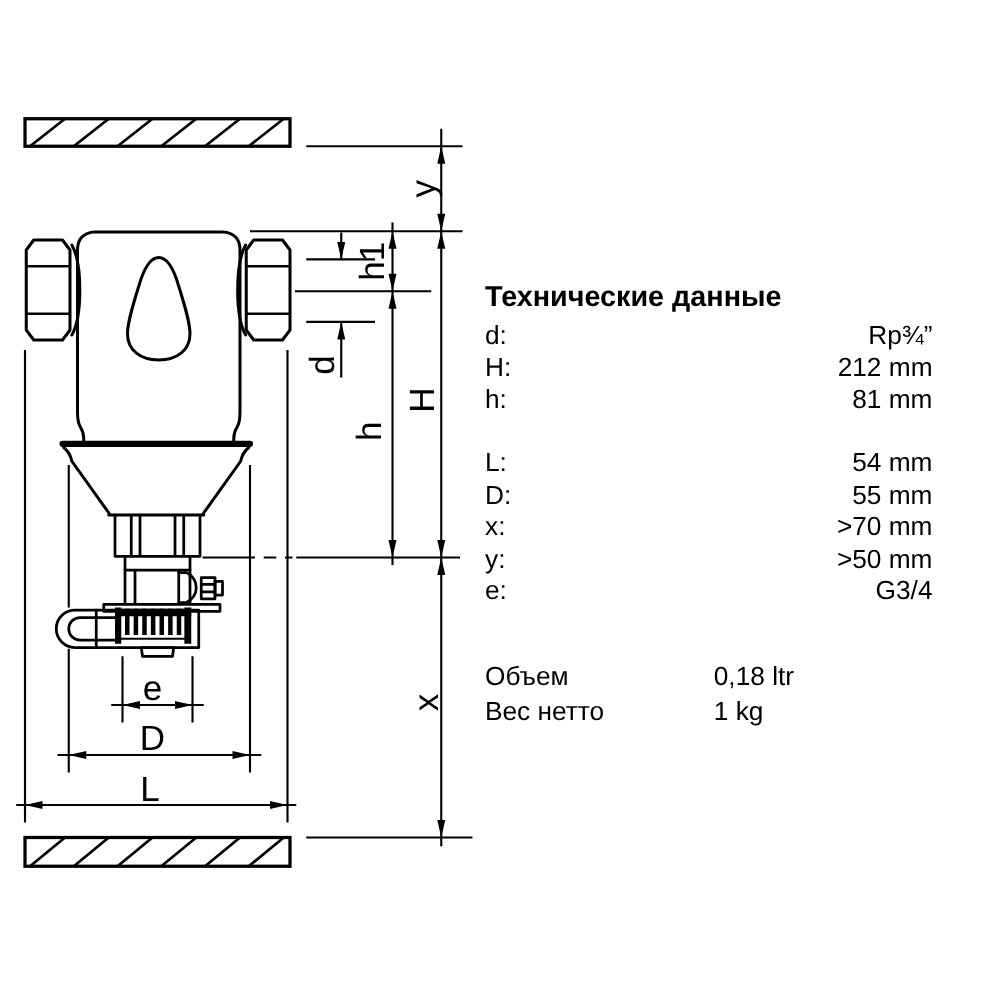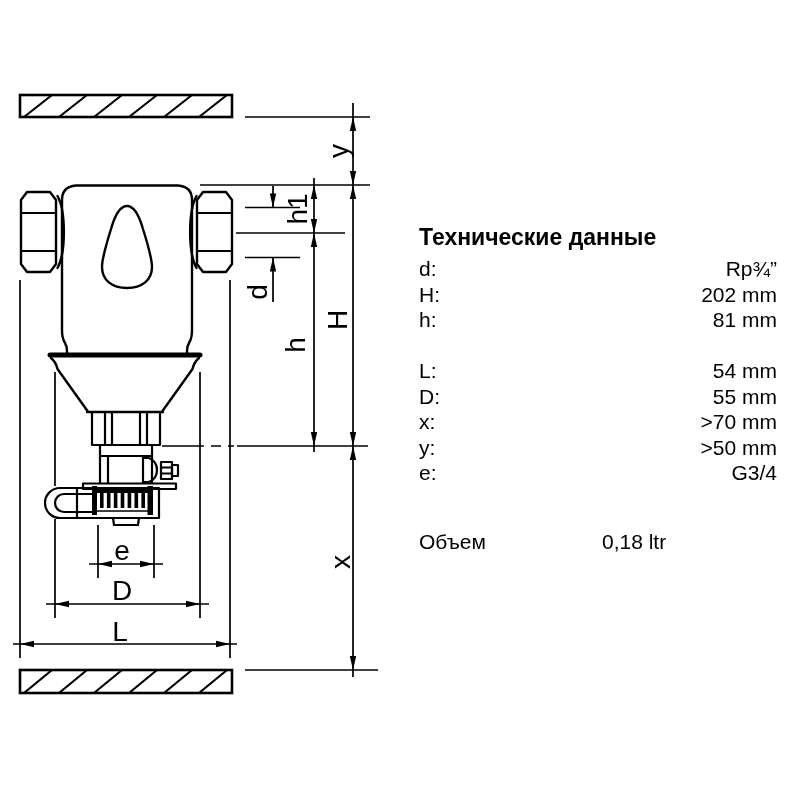--- a/index.html
+++ b/index.html
@@ -1,19 +1,19 @@
 <!DOCTYPE html>
 <html><head>
 <meta charset="utf-8">
 <style>
   html,body{margin:0;padding:0;background:#fff;}
   #canvas{position:relative;width:800px;height:800px;background:#ffffff;overflow:hidden;
           font-family:"Liberation Sans",sans-serif;color:#000;}
   #drawing{position:absolute;left:0;top:0;}
-  .specs{position:absolute;left:419px;top:0;width:358px;height:600px;}
+  .specs{position:absolute;left:388px;top:0;width:358px;height:600px;}
   .specs-title{position:absolute;left:0;top:224px;width:358px;font-size:23px;font-weight:bold;
                line-height:26px;white-space:nowrap;}
   .spec-row{position:absolute;left:0;width:358px;height:26px;font-size:21px;line-height:25.5px;}
   .spec-label{position:absolute;left:0;top:0;}
   .spec-value{position:absolute;right:0;top:0;text-align:center;white-space:nowrap;}
   .extra-row{position:absolute;left:0;width:358px;height:28px;font-size:21px;line-height:27.5px;}
   .extra-value{position:absolute;left:183px;top:0;white-space:nowrap;}
   text{font-family:"Liberation Sans",sans-serif;fill:#000;}
   .dimlbl{font-size:28px;}
 </style>
@@ -159,21 +159,21 @@
 
   <div class="specs">
     <div class="specs-title">Технические данные</div>
 
     <div class="spec-row" style="top:256px">
       <span class="spec-label">d:</span>
       <span class="spec-value">Rp¾”</span>
     </div>
     <div class="spec-row" style="top:281.5px">
       <span class="spec-label">H:</span>
-      <span class="spec-value">202 mm</span>
+      <span class="spec-value">212 mm</span>
     </div>
     <div class="spec-row" style="top:307px">
       <span class="spec-label">h:</span>
       <span class="spec-value">81 mm</span>
     </div>
     <div class="spec-row" style="top:358px">
       <span class="spec-label">L:</span>
       <span class="spec-value">54 mm</span>
     </div>
     <div class="spec-row" style="top:383.5px">
@@ -190,14 +190,18 @@
     </div>
     <div class="spec-row" style="top:460px">
       <span class="spec-label">e:</span>
       <span class="spec-value">G3/4</span>
     </div>
 
     <div class="extra-row" style="top:528px">
       <span class="spec-label">Объем</span>
       <span class="extra-value">0,18 ltr</span>
     </div>
+    <div class="extra-row" style="top:555.5px">
+      <span class="spec-label">Вес нетто</span>
+      <span class="extra-value">1 kg</span>
+    </div>
   </div>
 </div>
 
 </body></html>

